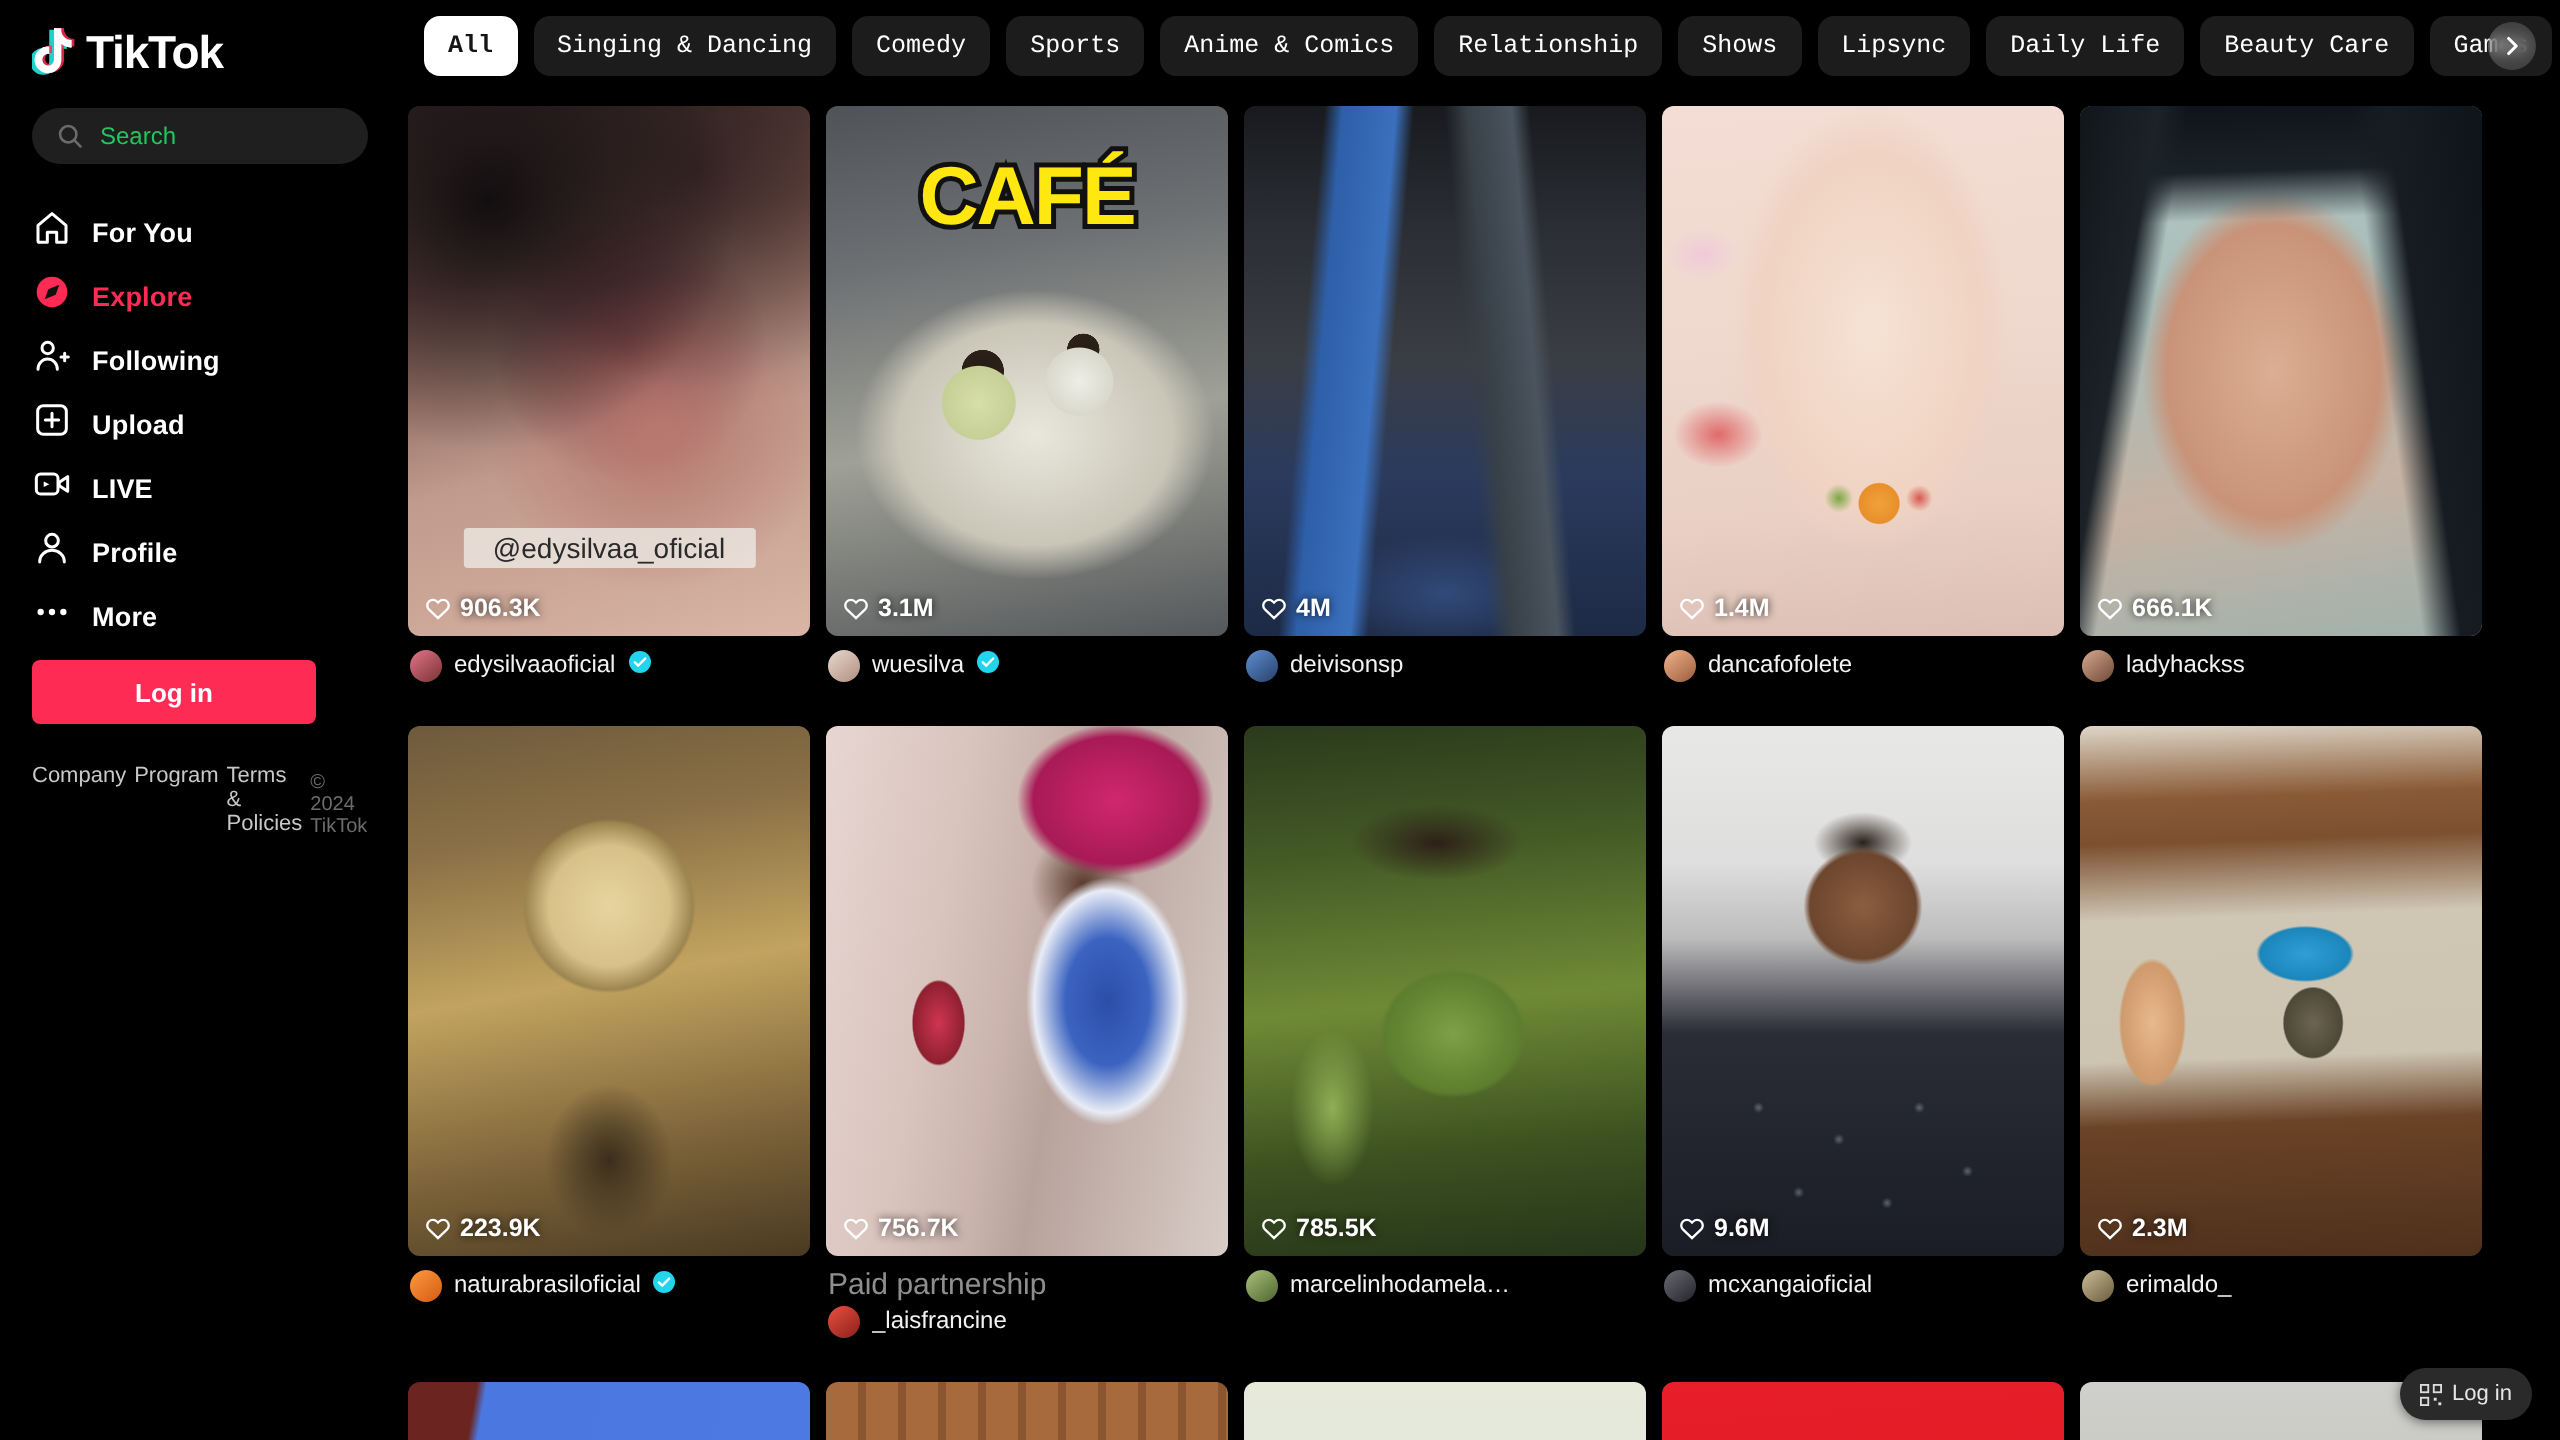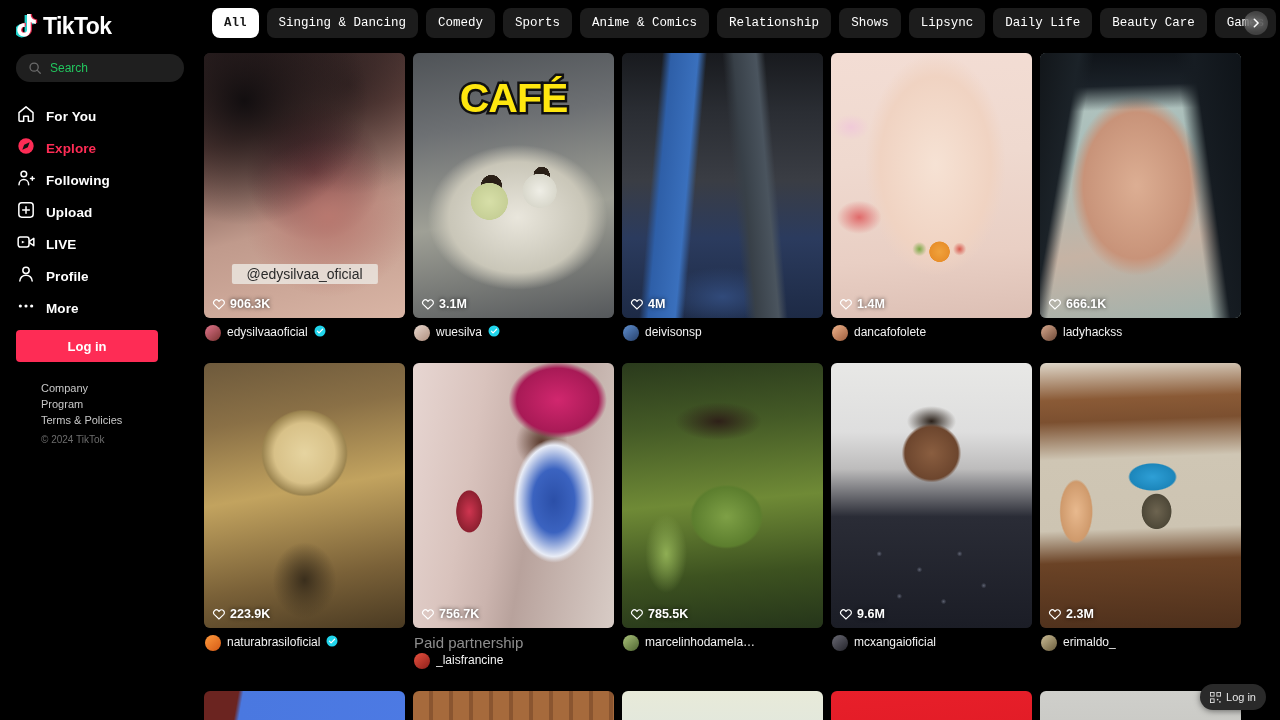--- a/index.html
+++ b/index.html
@@ -43,21 +43,21 @@
   .nav-ic { width: 20px; height: 20px; flex: 0 0 20px; }
   .nav-label { font-size: 13.5px; font-weight: bold; color: #fff; letter-spacing: .1px; }
   .nav-item.active .nav-label { color: #FE2C55; }
 
   .login-btn {
     margin-top: 14px; height: 32px; width: 142px;
     background: #FE2C55; border: none; border-radius: 4px;
     color: #fff; font-size: 13px; font-weight: bold;
     font-family: "Liberation Sans", sans-serif; cursor: pointer;
   }
-  .footer { margin-top: 20px; display: flex; flex-direction: column; gap: 4px; margin-left: 25px; }
+  .footer { margin-top: 20px; display: flex; gap: 4px; }
   .footer-link { font-size: 11px; color: #c8c8c8; cursor: pointer; }
   .copyright { font-size: 10px; color: #6c6c6c; margin-top: 4px; }
 
   
   .main { flex: 1; height: 720px; position: relative; overflow: hidden; }
   .tabbar {
     position: relative; height: 46px; display: flex; align-items: center;
     gap: 8px; padding: 0 0 0 12px; overflow: hidden;
   }
   .chip {

